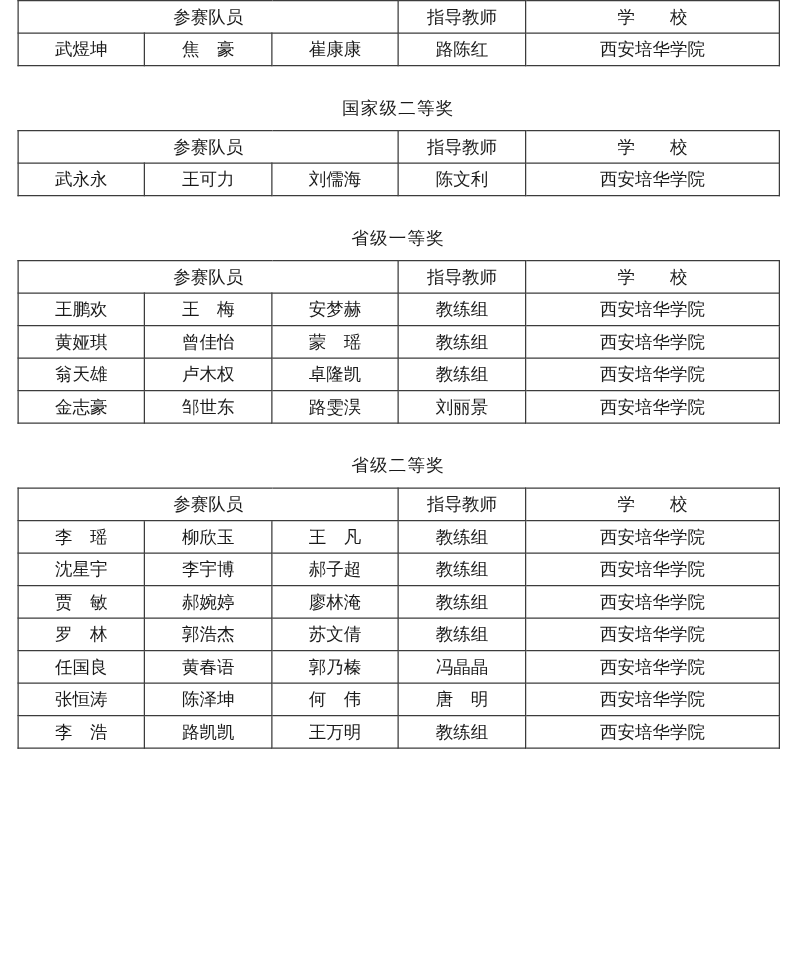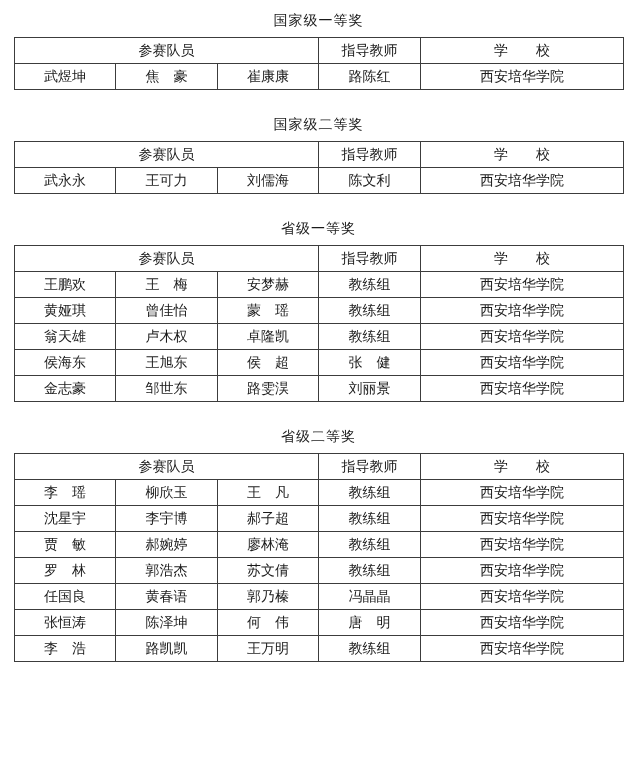--- a/index.html
+++ b/index.html
@@ -53,21 +53,20 @@
   }
   table.awards td {
     font-weight: normal;
   }
 </style>
 </head>
 <body>
 
 <div class="page">
     <div class="section">
-      <div class="section-title">国家级一等奖</div>
       <table class="awards">
         <colgroup>
           <col class="c-member">
           <col class="c-member2">
           <col class="c-member">
           <col class="c-teacher">
           <col class="c-school">
         </colgroup>
         <thead>
           <tr>
@@ -148,27 +147,20 @@
             <td>西安培华学院</td>
           </tr>
           <tr>
             <td>翁天雄</td>
             <td>卢木权</td>
             <td>卓隆凯</td>
             <td>教练组</td>
             <td>西安培华学院</td>
           </tr>
           <tr>
-            <td>侯海东</td>
-            <td>王旭东</td>
-            <td>侯　超</td>
-            <td>张　健</td>
-            <td>西安培华学院</td>
-          </tr>
-          <tr>
             <td>金志豪</td>
             <td>邹世东</td>
             <td>路雯淏</td>
             <td>刘丽景</td>
             <td>西安培华学院</td>
           </tr>
         </tbody>
       </table>
     </div>
     <div class="section">

